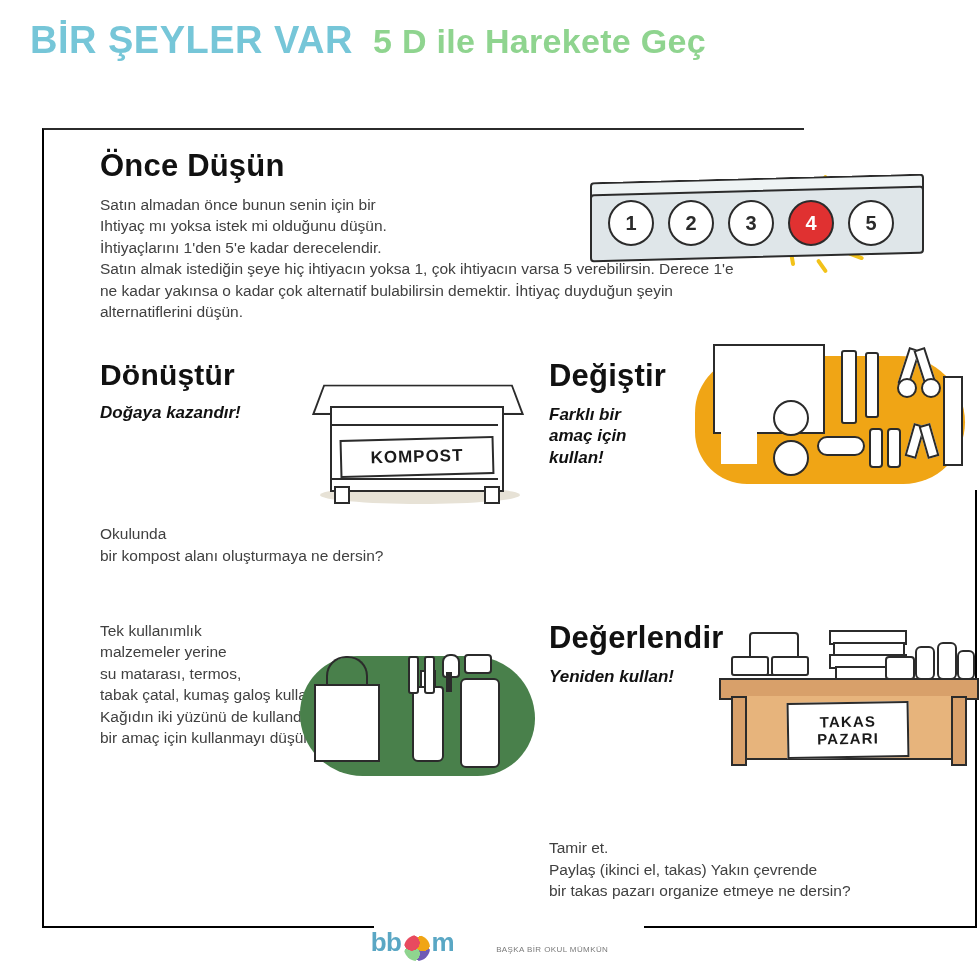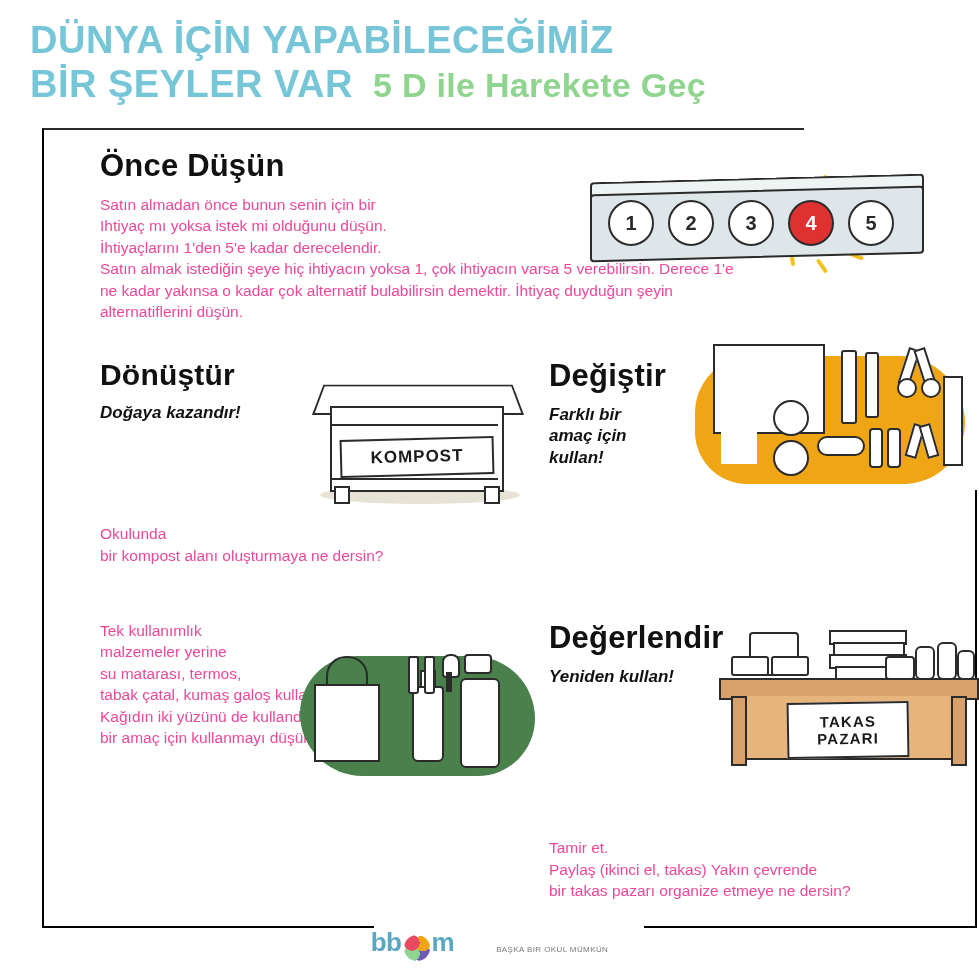--- a/index.html
+++ b/index.html
@@ -81,21 +81,21 @@
   .section-title {
     font-size: 31px;
     font-weight: bold;
     color: #111;
     margin: 0 0 10px 0;
     letter-spacing: 0.2px;
   }
   .body-text {
     font-size: 15.5px;
     line-height: 1.38;
-    color: #ec4899;
+    color: #404040;
   }
   .ital {
     font-style: italic;
     font-size: 17px;
     font-weight: bold;
     color: #111;
     line-height: 1.25;
   }
 
   
@@ -492,21 +492,20 @@
     letter-spacing: 0.4px;
     position: relative;
     top: 7px;
     padding-left: 36px;
   }
 </style>
 </head>
 <body>
 
 <div class="header">
-  <div class="title-line title-main">DÜNYA İÇİN YAPABİLECEĞİMİZ</div>
   <div class="title-row2">
     <div class="title-line title-main">BİR ŞEYLER VAR</div>
     <div class="title-sub">5 D ile Harekete Geç</div>
   </div>
 </div>
 
 <div class="frame">
   <div class="frame-cut-top"></div>
   <div class="frame-cut-right"></div>
   <div class="frame-cut-bottom"></div>

